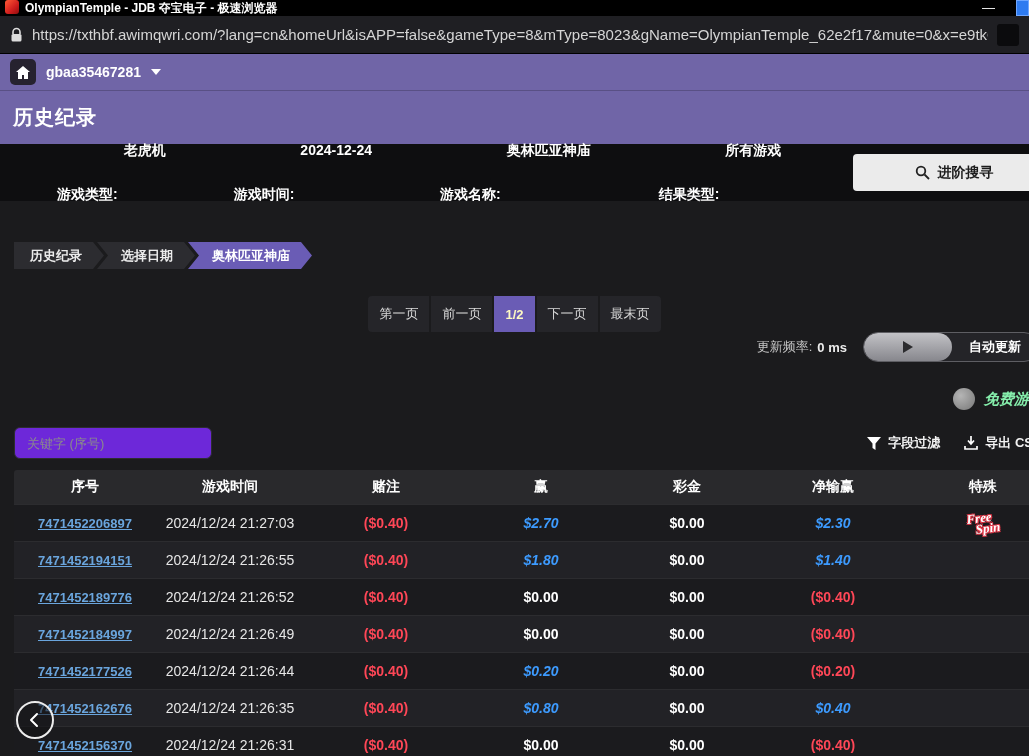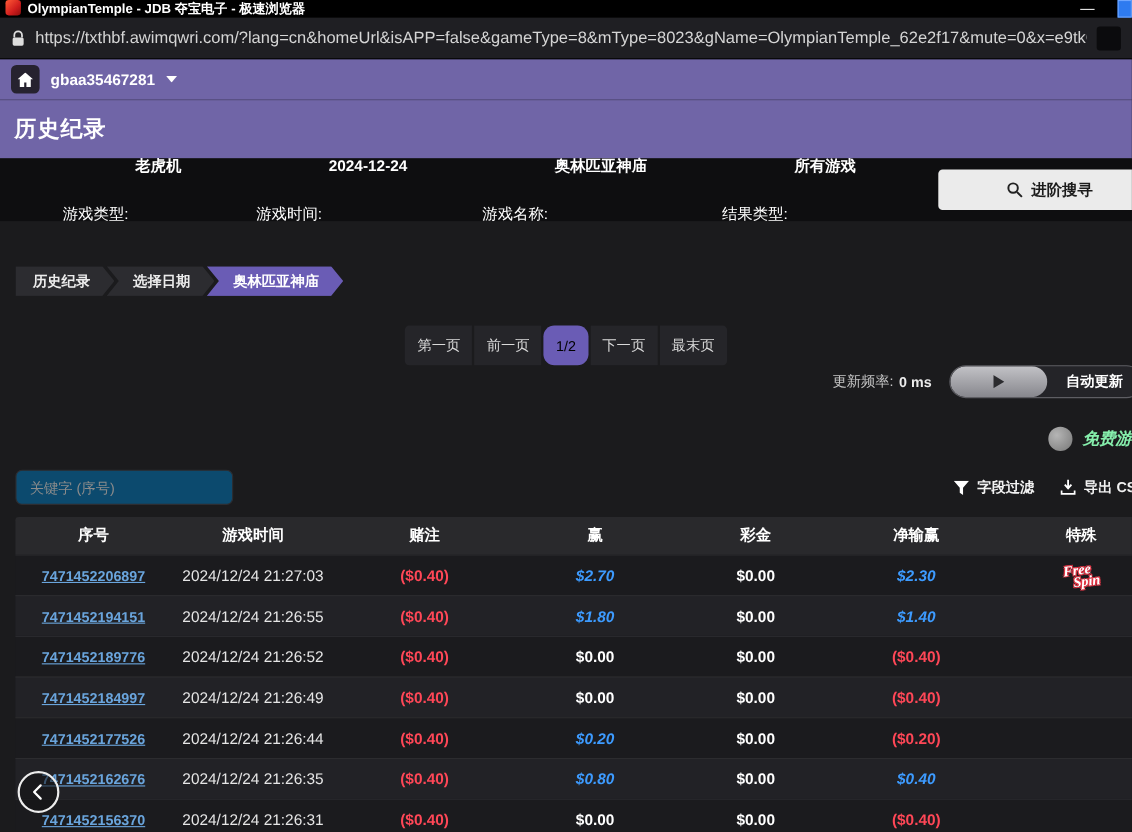--- a/index.html
+++ b/index.html
@@ -30,52 +30,52 @@
   
   .topnav{height:37px;background:var(--header-purple);display:flex;align-items:center;padding:0 10px;gap:10px;border-bottom:1px solid rgba(0,0,0,.2);}
   .home-box{width:26px;height:26px;background:#26222f;border-radius:5px;display:grid;place-items:center;flex:0 0 auto;}
   .account{font-size:14px;font-weight:700;color:#fff;}
   
   .pageheader{height:53px;background:var(--header-purple);display:flex;align-items:center;padding-left:13px;}
   .page-title{font-size:20px;font-weight:700;color:#fff;letter-spacing:1px;}
   
   .filterbar{height:57px;background:#0e0e10;display:flex;align-items:center;padding-left:57px;gap:68px;}
   .filter-item{display:flex;gap:6px;font-size:14px;color:#fff;white-space:nowrap;}
-  .f-label{font-weight:400;margin-top:44px;}
+  .f-label{font-weight:700;margin-top:44px;}
   .f-value{font-weight:700;}
   .adv-btn{margin-left:auto;margin-right:-26px;flex:0 0 auto;width:202px;height:37px;background:#ebebeb;border-radius:4px;
     display:flex;align-items:center;justify-content:center;gap:8px;color:#1c1c1c;font-size:14px;font-weight:700;cursor:pointer;}
   
   .content{padding:0 14px;}
   .breadcrumbs{margin-top:41px;display:flex;}
   .crumb{height:27px;display:flex;align-items:center;font-size:13px;font-weight:700;color:#ececec;background:#2c2c30;
     padding:0 22px 0 16px;clip-path:polygon(0 0,calc(100% - 11px) 0,100% 50%,calc(100% - 11px) 100%,0 100%);white-space:nowrap;}
   .crumb + .crumb{margin-left:-7px;padding-left:24px;
     clip-path:polygon(0 0,calc(100% - 11px) 0,100% 50%,calc(100% - 11px) 100%,0 100%,11px 50%);}
   .crumb.active{background:var(--accent-purple);color:#fff;}
   
   .pagination-row{margin-top:27px;display:flex;align-items:center;flex-direction:column;}
   .pager{display:flex;gap:2px;}
   .pbtn{height:36px;padding:0 11px;background:#252529;color:#dadada;font-size:13px;display:flex;align-items:center;cursor:pointer;white-space:nowrap;}
   .pbtn.first{border-radius:4px 0 0 4px;}
   .pbtn.last{border-radius:0 4px 4px 0;}
-  .pbtn.active{background:var(--accent-purple);color:#000000;font-weight:400;border-radius:10px;}
+  .pbtn.active{background:var(--accent-purple);color:#fef9c3;font-weight:700;}
   .refresh-cluster{margin-left:auto;display:flex;align-items:center;margin-right:-24px;}
   .refresh-label{font-size:13px;color:#c6c6c6;}
   .refresh-value{font-size:13px;color:#ececec;margin-left:5px;font-weight:600;}
   .auto-toggle{margin-left:16px;width:176px;height:30px;border-radius:15px;border:1px solid #5e5e63;display:flex;overflow:hidden;background:#242428;cursor:pointer;}
   .toggle-knob{width:88px;border-radius:15px;background:linear-gradient(180deg,#c2c2c6,#87878d);display:grid;place-items:center;}
   .toggle-label{flex:1;display:grid;place-items:center;font-size:13px;font-weight:700;color:#fff;white-space:nowrap;}
   
   .free-row{margin-top:26px;display:flex;align-items:center;justify-content:flex-end;gap:9px;margin-right:-14px;cursor:pointer;}
   .free-circle{width:22px;height:22px;border-radius:50%;background:radial-gradient(circle at 35% 35%,#b5b5b5,#777);flex:0 0 auto;}
   .free-label{font-size:15px;font-weight:700;color:#86efac;white-space:nowrap;font-style:italic;}
   
   .tools-row{margin-top:17px;display:flex;align-items:center;}
-  .search-input{width:198px;height:32px;background:#0c4a6e;border:1px solid #2d2d31;border-radius:6px;color:#ddd;font-size:13px;padding:0 12px;outline:none;}
+  .search-input{width:198px;height:32px;background:#6d28d9;border:1px solid #2d2d31;border-radius:6px;color:#ddd;font-size:13px;padding:0 12px;outline:none;}
   .search-input::placeholder{color:#8b8b8b;}
   .tool-cluster{margin-left:auto;display:flex;align-items:center;gap:24px;margin-right:-18px;}
   .tool{display:flex;align-items:center;gap:7px;font-size:13px;font-weight:700;color:#f2f2f2;white-space:nowrap;cursor:pointer;}
   
   .table{margin-top:11px;width:1046px;}
   .grid-cols{display:grid;grid-template-columns:142px 148px 164px 146px 146px 146px 154px;}
   .thead{height:34px;background:#29292c;border-radius:3px 3px 0 0;}
   .th{display:flex;align-items:center;justify-content:center;font-size:14px;font-weight:700;color:#fff;}
   .trow{height:37px;border-top:1px solid #2c2c2f;}
   .trow.odd{background:#1b1b1e;}

